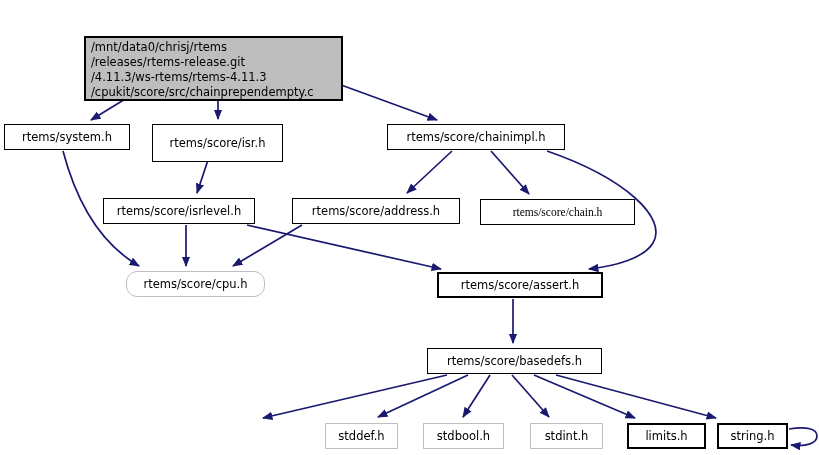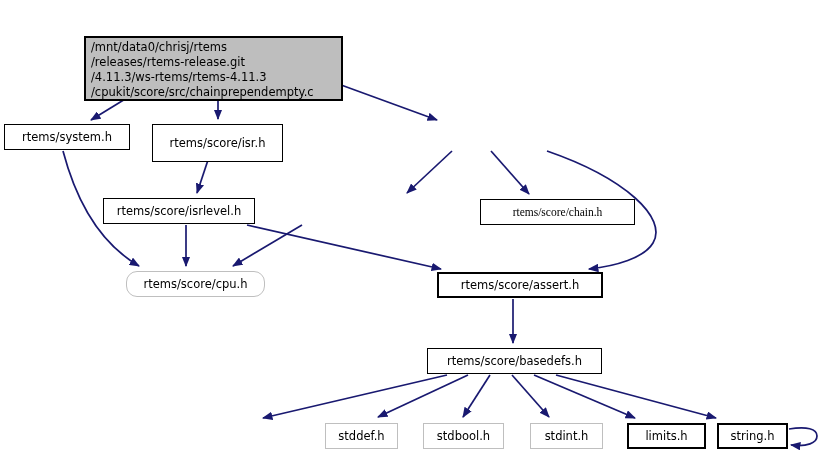--- a/index.html
+++ b/index.html
@@ -62,22 +62,24 @@
     <path class="edge" d="M789,429 C807,426 817,429 817,436 C817,443 807,447 791,445" marker-end="url(#arrow)"></path>
   </svg>
 
   <div class="node current" style="left:84px;  top:8px;   width:259px; height:65px;margin-top:28px;">/mnt/data0/chrisj/rtems
 /releases/rtems-release.git
 /4.11.3/ws-rtems/rtems-4.11.3
 /cpukit/score/src/chainprependempty.c</div>
 
   <div class="node" style="left:4px;   top:124px; width:126px; height:26px;">rtems/system.h</div>
   <div class="node" style="left:152px; top:124px; width:131px; height:38px;">rtems/score/isr.h</div>
+  <div class="node" style="left:387px; top:124px; width:178px; height:26px;">rtems/score/chainimpl.h</div>
 
   <div class="node" style="left:103px; top:198px; width:152px; height:26px;">rtems/score/isrlevel.h</div>
+  <div class="node" style="left:292px; top:198px; width:168px; height:26px;">rtems/score/address.h</div>
   <div class="node" style="left:480px; top:199px; width:155px; height:26px;font-family:Liberation Serif, serif;">rtems/score/chain.h</div>
 
   <div class="node muted" style="left:126px; top:271px; width:139px; height:26px;border-radius:11px;">rtems/score/cpu.h</div>
   <div class="node bold" style="left:437px; top:272px; width:166px; height:26px;">rtems/score/assert.h</div>
 
   <div class="node" style="left:427px; top:348px; width:175px; height:26px;">rtems/score/basedefs.h</div>
 
   <div class="node muted" style="left:325px; top:423px; width:73px;  height:26px;">stddef.h</div>
   <div class="node muted" style="left:423px; top:423px; width:81px;  height:26px;">stdbool.h</div>
   <div class="node muted" style="left:530px; top:423px; width:73px;  height:26px;">stdint.h</div>

